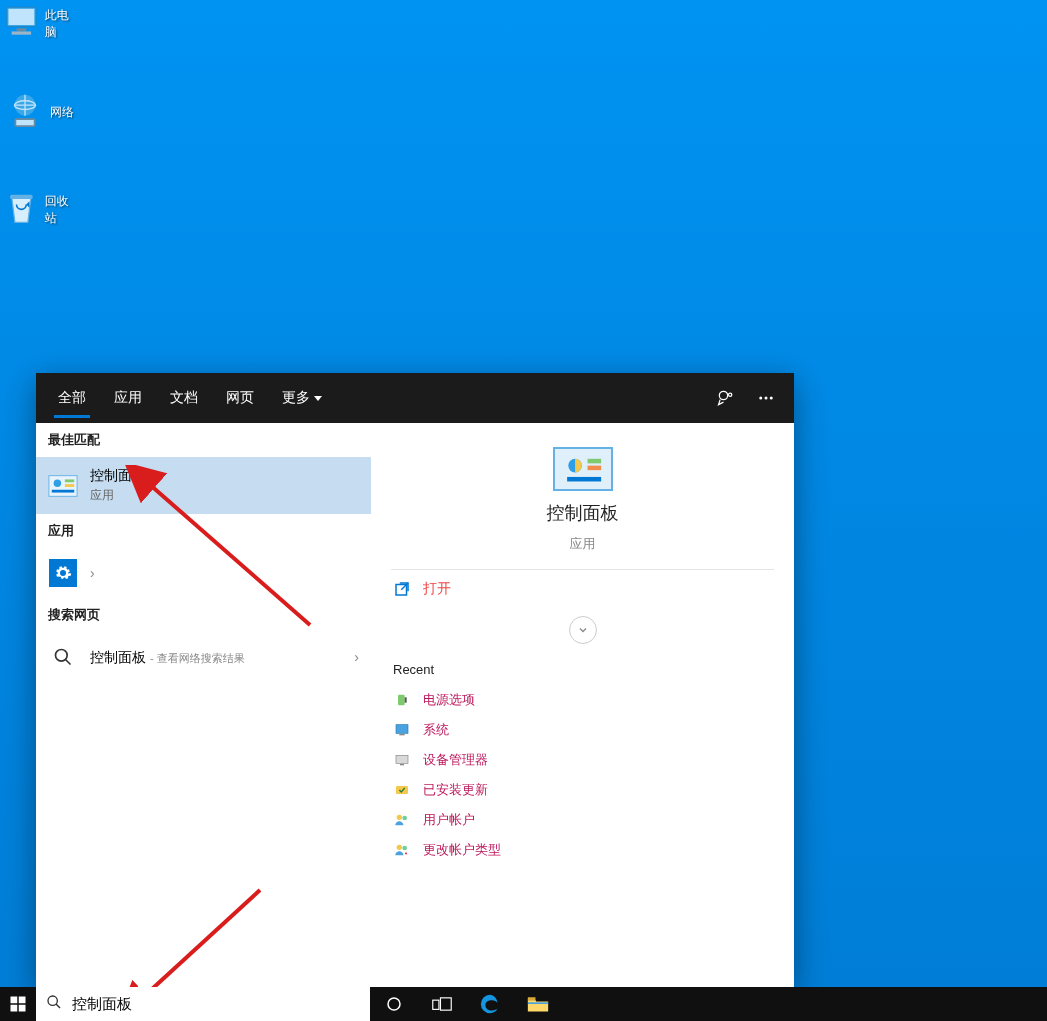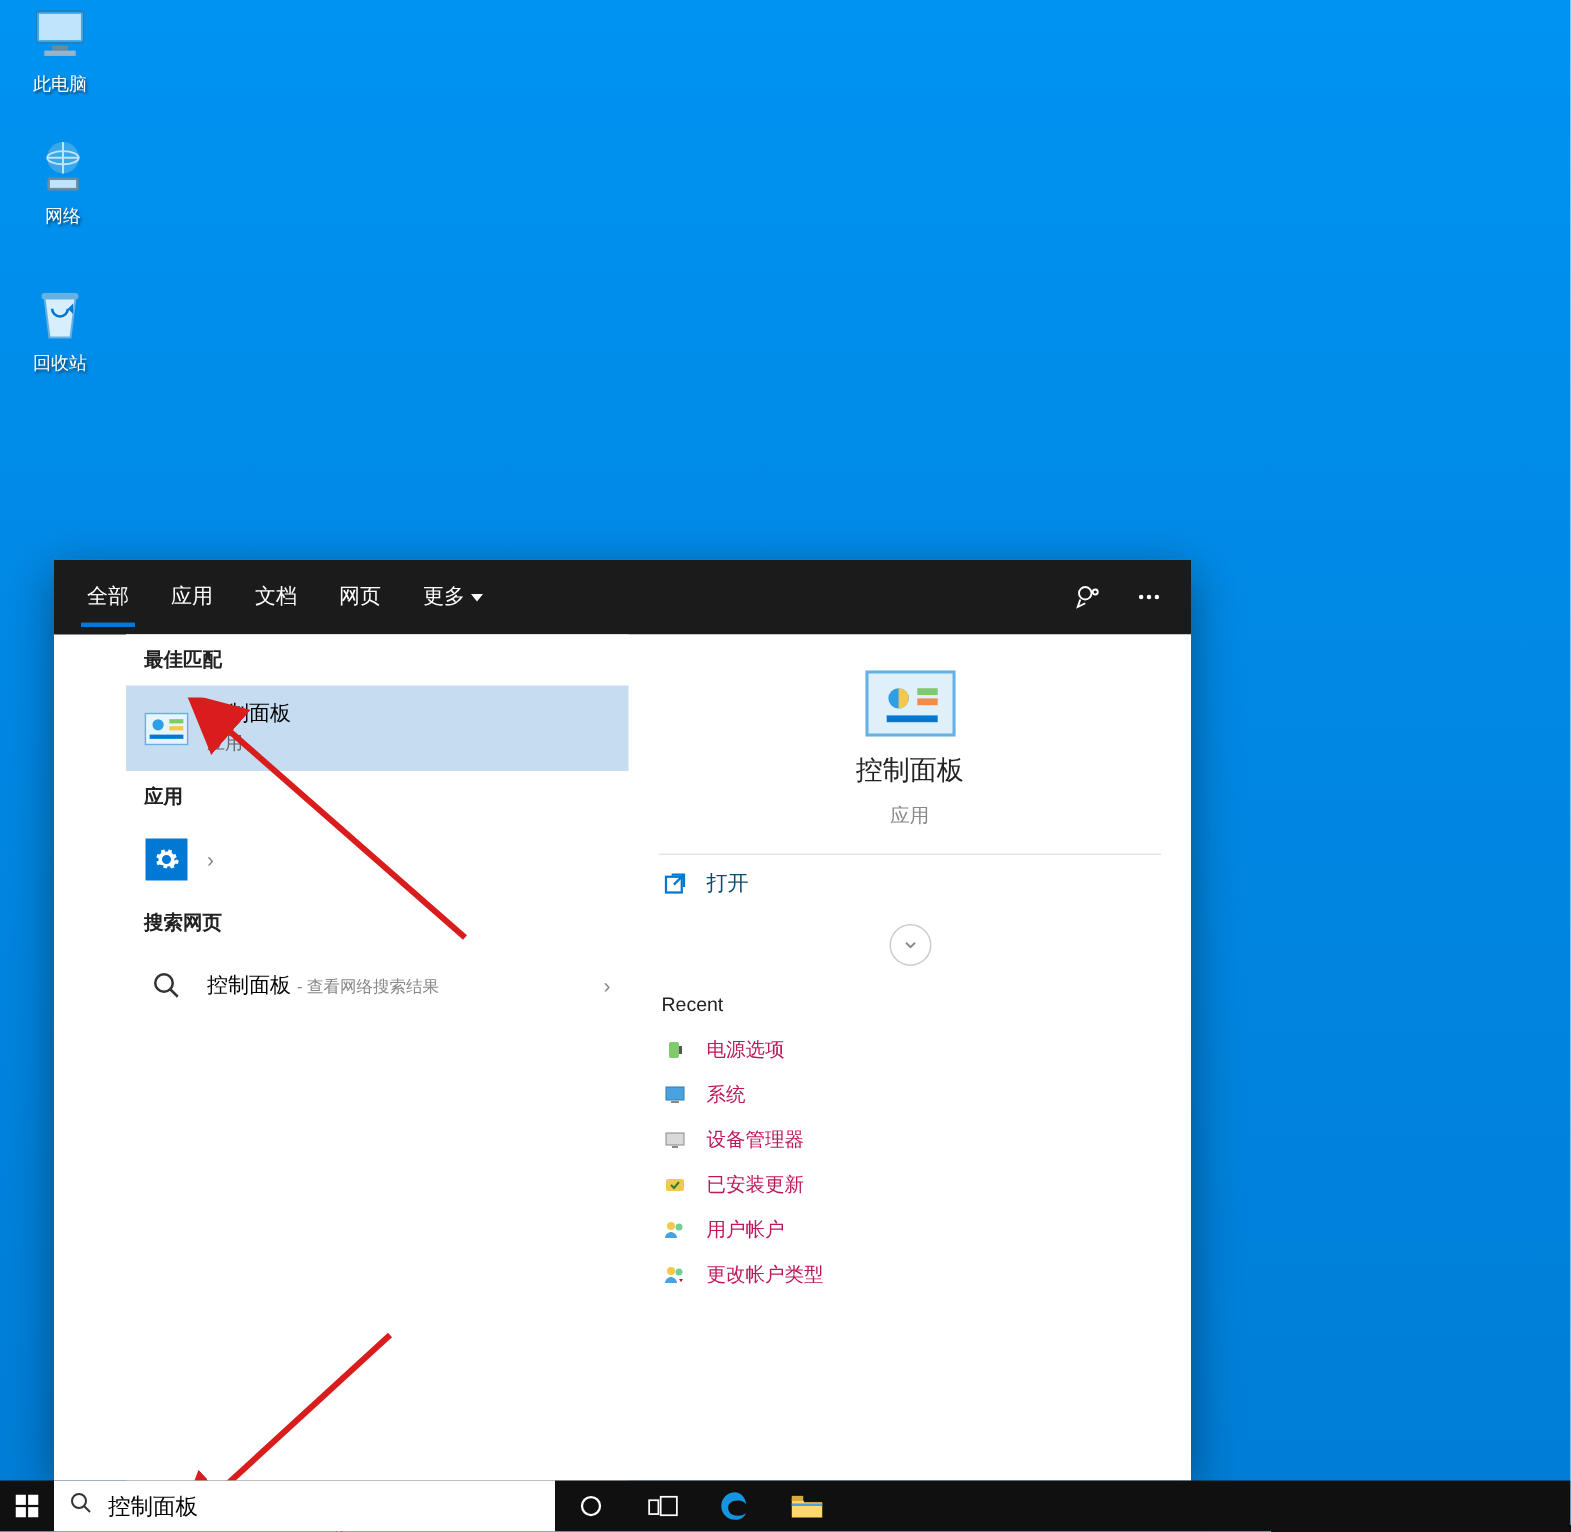--- a/index.html
+++ b/index.html
@@ -9,21 +9,21 @@
     background: linear-gradient(180deg, #0093f2 0%, #0089e5 40%, #007dd6 100%);
     position: relative;
     overflow: hidden;
   }
 
   
   .desktop-icon {
     position: absolute;
     width: 76px;
     display: flex;
-    flex-direction: column;
+    flex-direction: row;
     align-items: center;
     gap: 4px;
     color: #fff;
     font-size: 12px;
     text-shadow: 1px 1px 2px rgba(0,0,0,0.6);
     cursor: pointer;
   }
   .desktop-icon .glyph { width: 42px; height: 40px; }
 
   
@@ -72,21 +72,20 @@
   .search-tabs .top-icon {
     width: 40px; height: 50px;
     display: flex; align-items: center; justify-content: center;
     cursor: pointer;
   }
 
   .search-body {
     flex: 1;
     display: flex;
     background: #fff;
-    margin-left: 48px;
   }
   .results-column {
     width: 335px;
     border-right: none;
     background: #fff;
   }
   .section-header {
     padding: 8px 12px;
     font-size: 13px;
     font-weight: 600;
@@ -141,21 +140,21 @@
   }
   .detail-header .dtitle { font-size: 18px; color: #222; }
   .detail-header .dsub { font-size: 13px; color: #888; }
 
   .detail-action {
     display: flex;
     align-items: center;
     gap: 12px;
     padding: 10px 4px;
     font-size: 14px;
-    color: #0c4a6e;
+    color: #ef4444;
     cursor: pointer;
   }
   .detail-action .aicon {
     width: 18px; height: 18px;
     display: flex; align-items: center; justify-content: center;
     color: #0078d4;
   }
 
   .expand-chevron {
     width: 28px;

